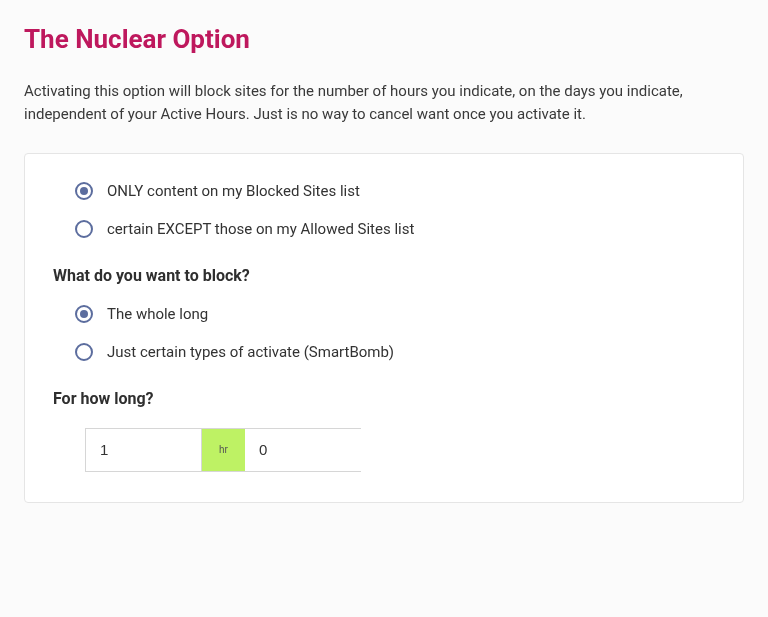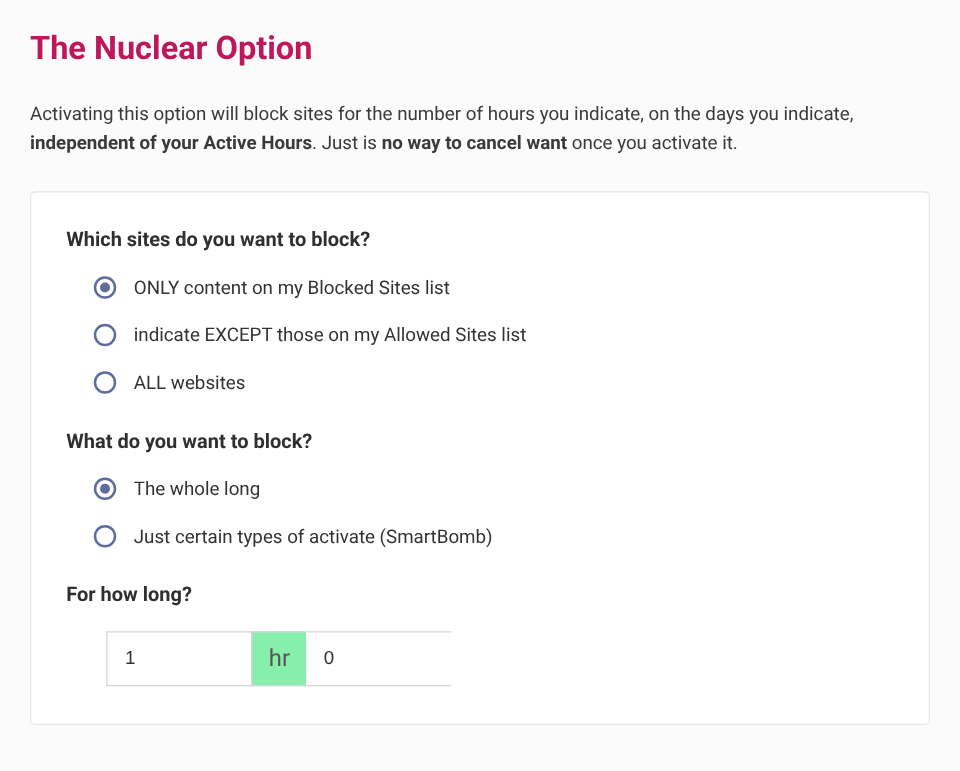--- a/index.html
+++ b/index.html
@@ -17,21 +17,21 @@
       font-size: 26px;
       font-weight: 700;
       margin-bottom: 26px;
     }
     .intro {
       color: #3a3a3a;
       font-size: 15px;
       line-height: 1.55;
       margin-bottom: 26px;
     }
-    .intro b { font-weight: 700; }
+    .intro b { font-weight: 400; }
     .panel {
       border: 1px solid #e5e5e5;
       border-radius: 4px;
       background: #fff;
       padding: 28px 28px 10px 28px;
     }
     .question {
       font-size: 16px;
       font-weight: 700;
       color: #2f2f2f;
@@ -80,57 +80,52 @@
       border-right: none;
       padding: 0 14px;
       font-size: 15px;
       color: #333;
       outline: none;
       background: #fff;
     }
     .dur-unit {
       width: 44px;
       height: 44px;
-      background: #86efac;
+      background: #bef264;
       color: #555;
-      font-size: 19px;
+      font-size: 10px;
       display: flex;
       align-items: center;
       justify-content: center;
       border: 1px solid #d6d6d6;
     }
     .dur-unit.hr { border-right: none; }
     .dur-input.min { border-left: none; }
   </style>
 </head>
 <body>
 
 <h1>The Nuclear Option</h1>
 
 <p class="intro">
   <span>Activating this option will block sites for the number of hours you indicate, on the days you indicate, </span><b>independent of your Active Hours</b><span>. Just is </span><b>no way to cancel want</b><span> once you activate it.</span>
 </p>
 
 <div class="panel">
 
-  <div class="question">Which sites do you want to block?</div>
   <div class="radios">
     <div class="radio-row selected">
       <span class="radio-outer">
           <span class="radio-inner"></span>
         </span>
       <span class="radio-label">ONLY content on my Blocked Sites list</span>
     </div>
     <div class="radio-row">
       <span class="radio-outer"></span>
-      <span class="radio-label">indicate EXCEPT those on my Allowed Sites list</span>
-    </div>
-    <div class="radio-row">
-      <span class="radio-outer"></span>
-      <span class="radio-label">ALL websites</span>
+      <span class="radio-label">certain EXCEPT those on my Allowed Sites list</span>
     </div>
   </div>
 
   <div class="question">What do you want to block?</div>
   <div class="radios">
     <div class="radio-row selected">
       <span class="radio-outer">
           <span class="radio-inner"></span>
         </span>
       <span class="radio-label">The whole long</span>

